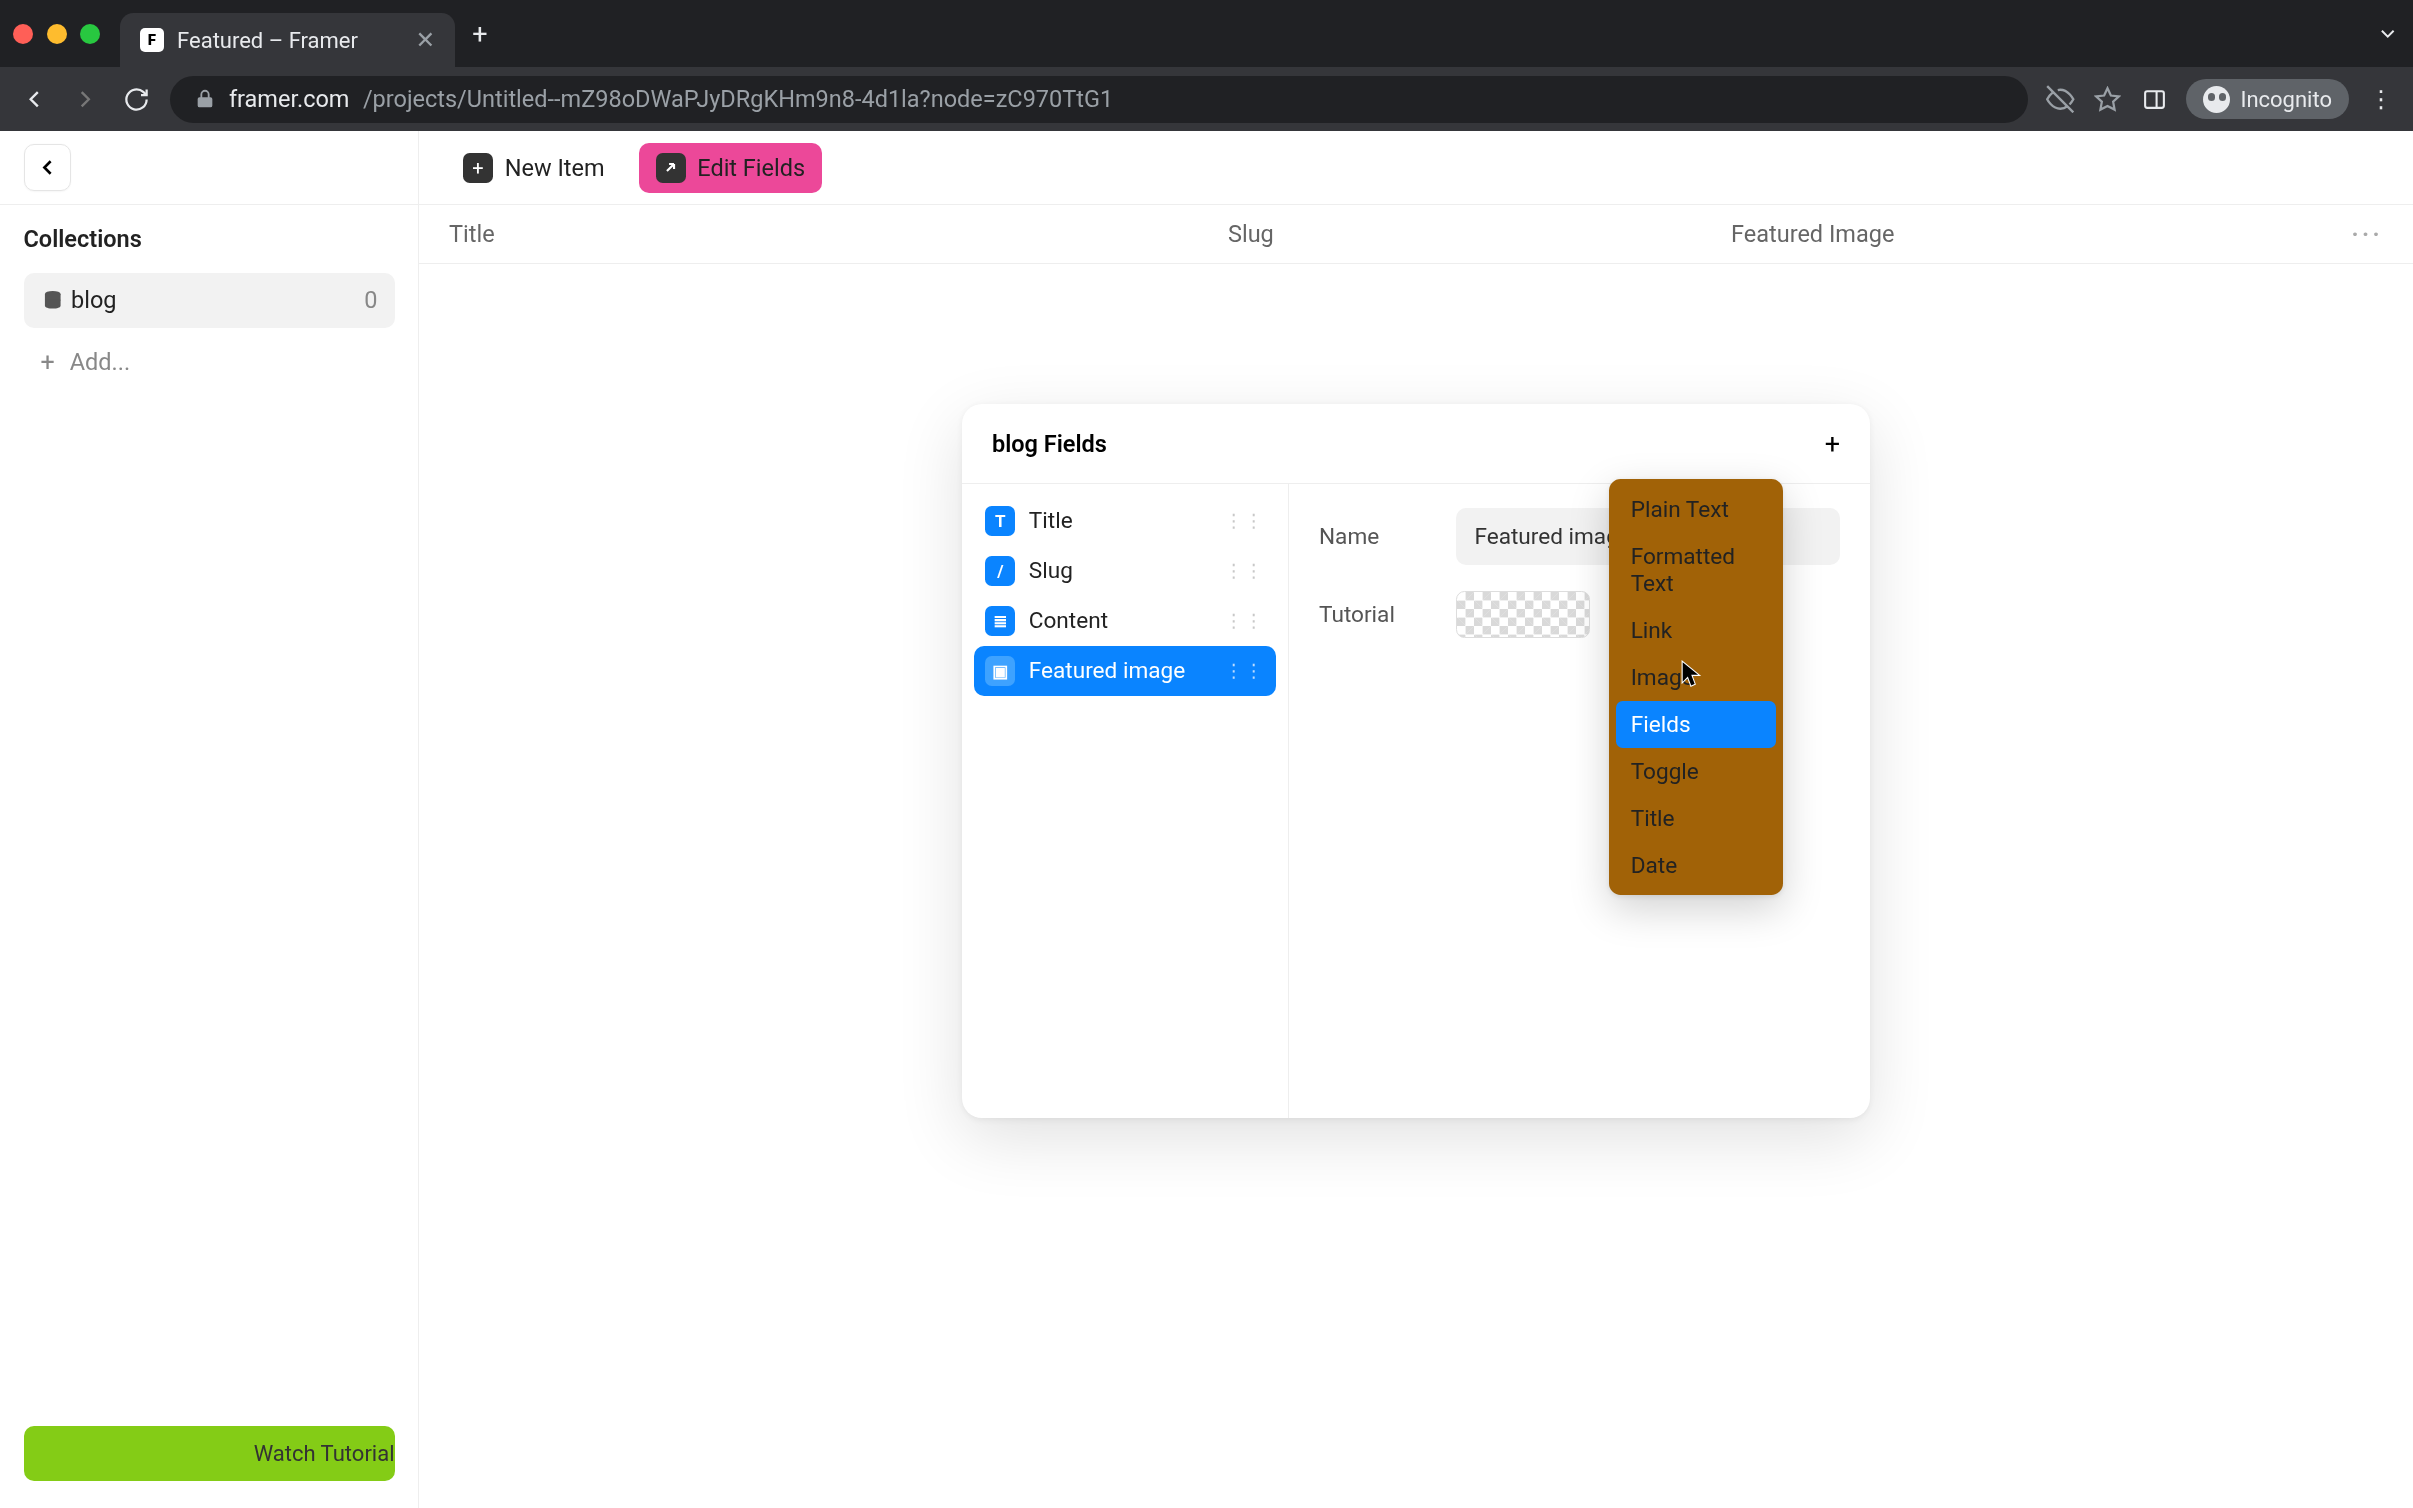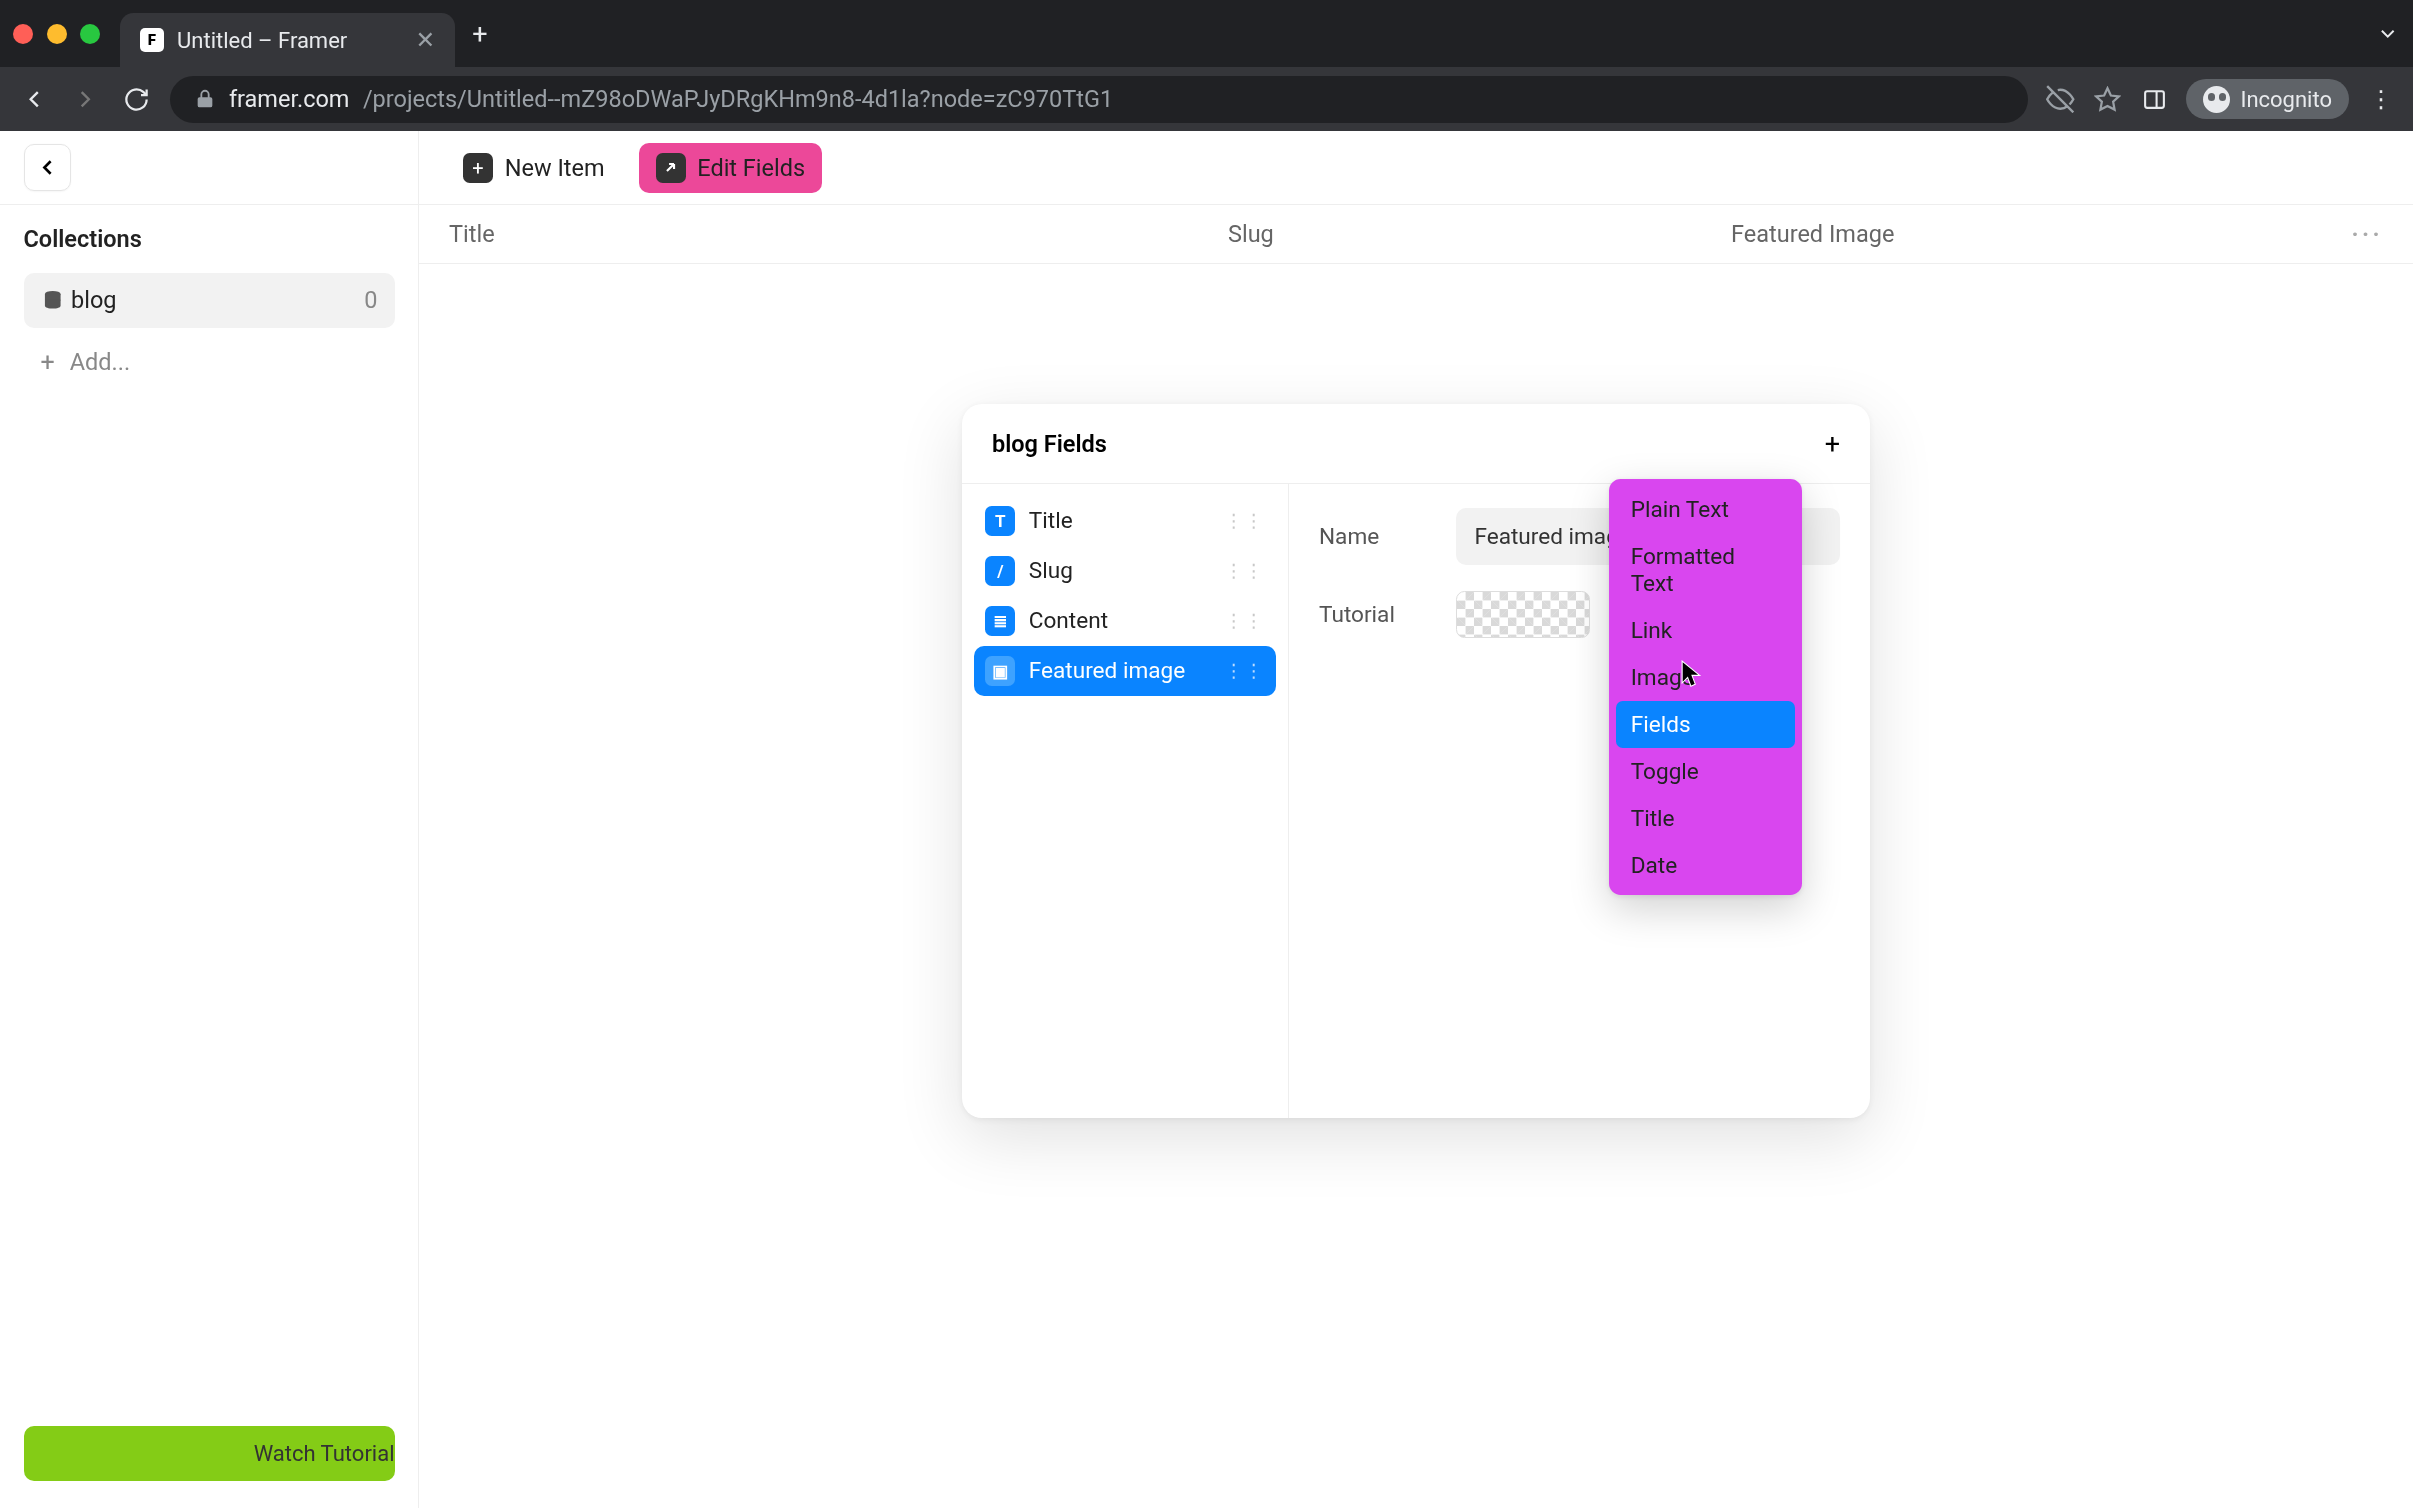--- a/index.html
+++ b/index.html
@@ -72,21 +72,21 @@
 .editor { flex:1; padding:23.5px 30px;}
 .erow{ display:flex; align-items:center; gap:20px; margin-bottom:23.5px;}
 .erow label{ width:117px; font-size:22.6px; color:#555;}
 .einput{ flex:1; background:#f2f2f2; border:none; border-radius:10px; padding:15px 18.4px; font-size:22.6px; color:#333;}
 .thumb{ width:134px; height:47px; border-radius:8.4px; border:0.8px solid #ddd;
   background-image:linear-gradient(45deg,#d9d9d9 25%,transparent 25%),linear-gradient(-45deg,#d9d9d9 25%,transparent 25%),linear-gradient(45deg,transparent 75%,#d9d9d9 75%),linear-gradient(-45deg,transparent 75%,#d9d9d9 75%);
   background-size:17px 17px; background-position:0 0,0 8.4px,8.4px -8.4px,-8.4px 0; background-color:#fff;}
 .upload{ background:#f2f2f2; border:none; border-radius:10px; padding:13.4px 27px; font-size:22.6px; color:#333;}
 
 
-.menu { position:absolute; width:193px; background:#d946ef; border-radius:11.7px; box-shadow:0 13.4px 40px rgba(0,0,0,0.18),0 1.7px 5px rgba(0,0,0,0.08); padding:6.7px; z-index:50;}
+.menu { position:absolute; width:174px; background:#a16207; border-radius:11.7px; box-shadow:0 13.4px 40px rgba(0,0,0,0.18),0 1.7px 5px rgba(0,0,0,0.08); padding:6.7px; z-index:50;}
 .menu-item{ padding:10px 15px; border-radius:6.7px; font-size:22.6px; color:#222;}
 .menu-item.hi{ background:#0a84ff; color:#fff;}
 
 
 .cursor{ position:absolute; width:0;height:0; z-index:100;}
 .cursor svg{ position:absolute; left:-3.4px; top:-1.7px;}
 
 svg{display:block;}
 </style>
 </head>
@@ -94,21 +94,21 @@
 
 <div class="browser-chrome">
   <div class="traffic-lights">
     <div class="tl tl-r"></div>
     <div class="tl tl-y"></div>
     <div class="tl tl-g"></div>
   </div>
   <div class="tab-bar">
     <div class="tab">
       <div class="tab-favicon">F</div>
-      <div class="tab-title">Untitled – Framer</div>
+      <div class="tab-title">Featured – Framer</div>
       <div class="tab-close">✕</div>
     </div>
     <div class="new-tab">+</div>
     <div class="tab-drop">
       <svg width="23.5" height="23.5" viewBox="0 0 24 24" fill="none" stroke="#e8eaed" stroke-width="2">
           <polyline points="6 9 12 15 18 9"></polyline>
         </svg>
     </div>
   </div>
 </div>

